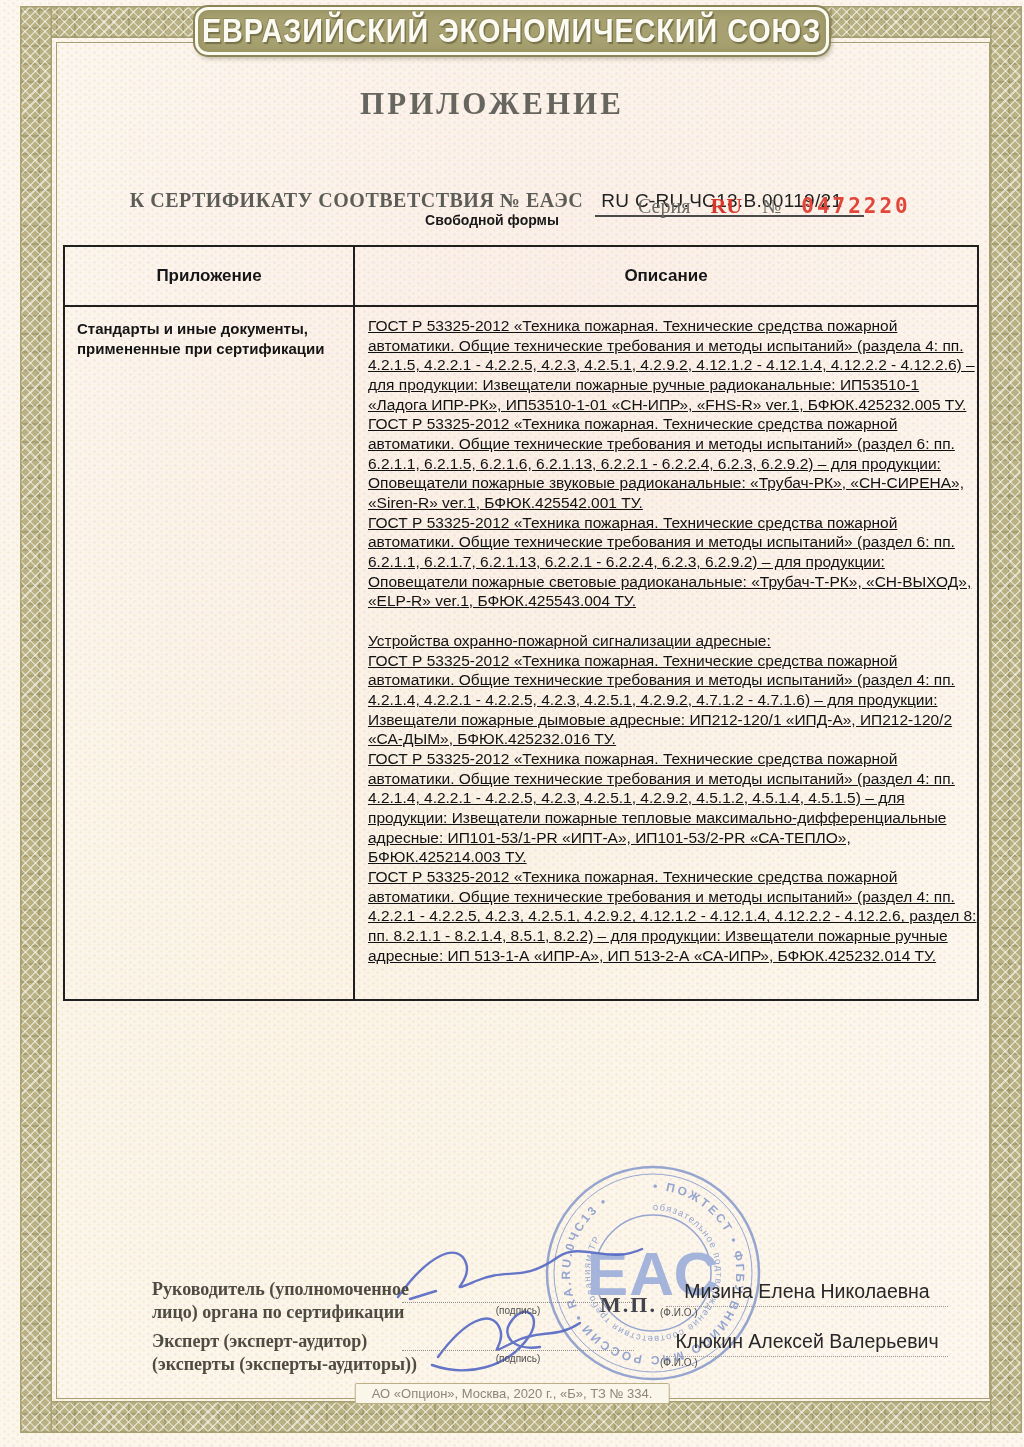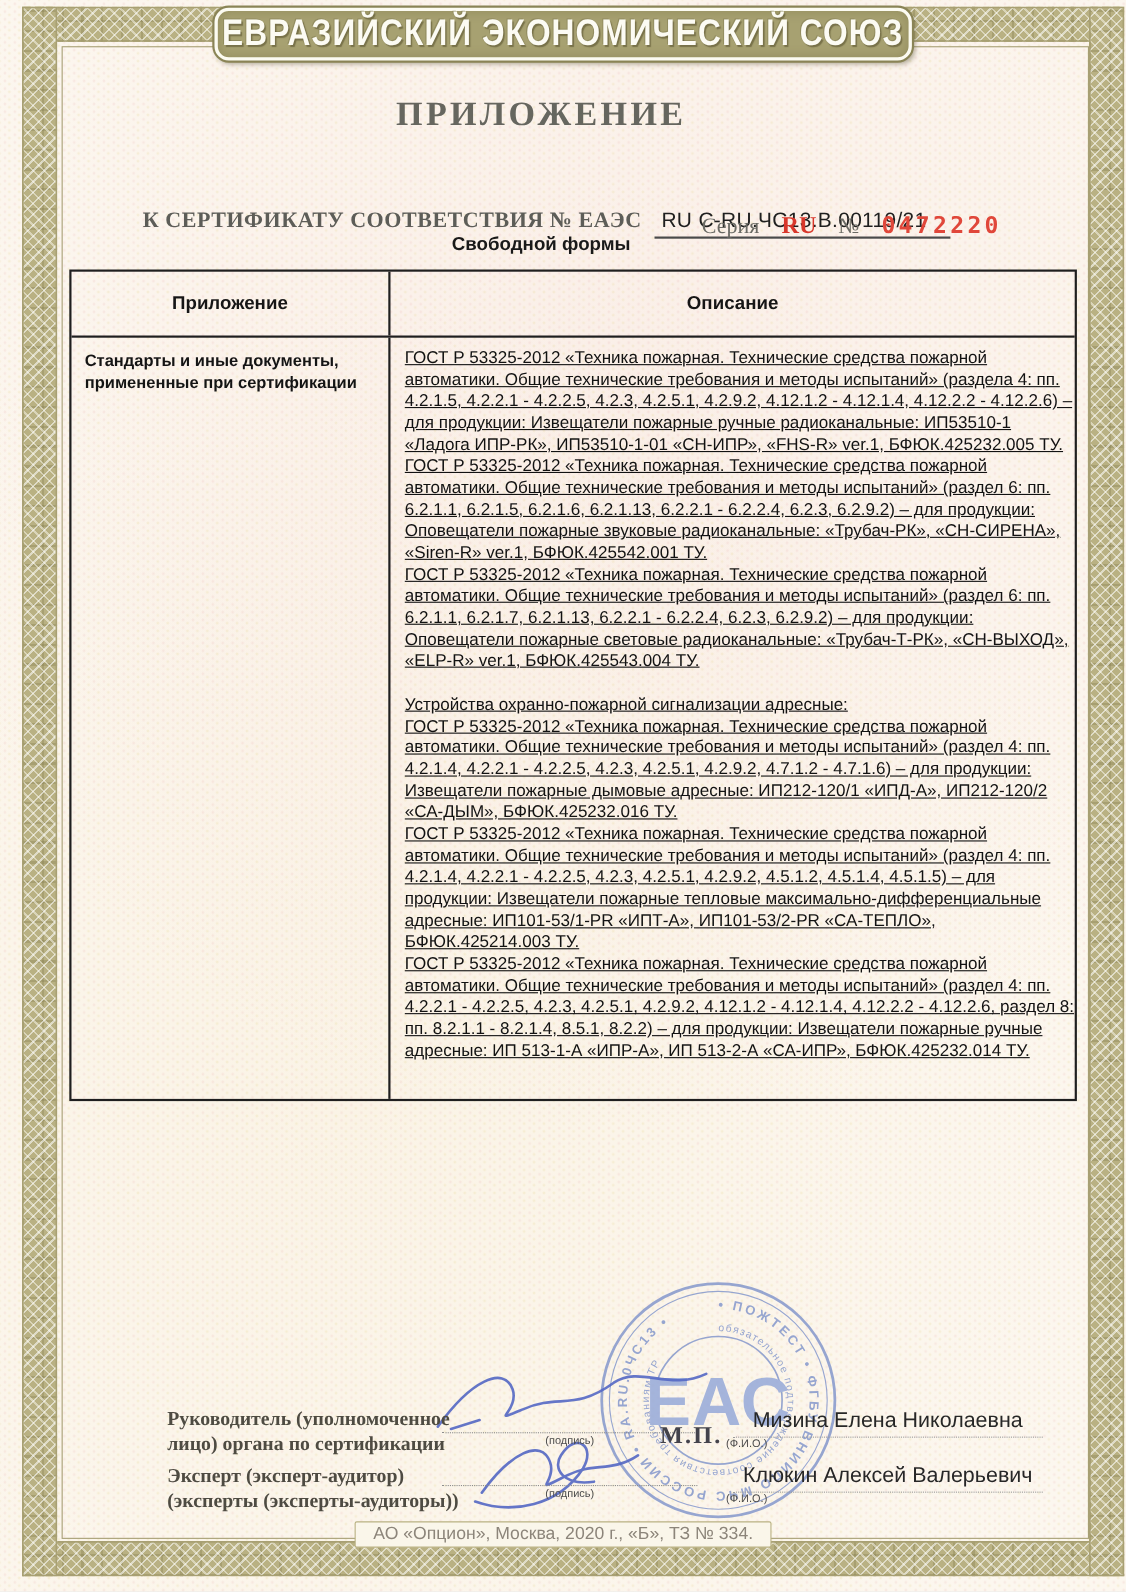--- a/index.html
+++ b/index.html
@@ -70,21 +70,21 @@
   .series-row {
     position:absolute; top:178px; left:638px;
     display:flex; align-items:baseline; gap:20px;
   }
   .series-label { font-family:"Liberation Serif", serif; font-size:20px; color:#6a6a64;margin-top:17px; }
   .series-value { font-family:"Liberation Serif", serif; font-weight:700; font-size:22px; color:#d8372b; }
   .number-sign  { font-family:"Liberation Serif", serif; font-size:20px; color:#6a6a64; }
   .blank-number { font-family:"DejaVu Sans Mono", monospace; font-weight:700; font-size:21px; color:#e0473a; letter-spacing:3px; }
   .form-type {
     position:absolute; top:212px; left:0; right:40px; text-align:center;
-    font-weight:700; font-size:17px; color:#191919;
+    font-weight:700; font-size:14px; color:#191919;
   }
   
   .doc-table {
     position:absolute; left:63px; top:245px; width:916px; height:756px;
     border:2px solid #1f1f1f; box-sizing:border-box;
   }
   .t-head { display:flex; height:58px; border-bottom:2px solid #1f1f1f; }
   .t-head .hcell {
     display:flex; align-items:center; justify-content:center;
     font-weight:700; font-size:17px; color:#161616;
@@ -134,21 +134,21 @@
   .mp-mark {
     position:absolute; left:600px; top:1292px;
     font-family:"Liberation Serif", serif; font-weight:700; font-size:22px;
     letter-spacing:2px; color:#43434b;
   }
   .stamp { position:absolute; left:538px; top:1158px; opacity:.85; }
   .sig-overlay { position:absolute; left:380px; top:1235px; }
   
   .footer-imprint {
     position:absolute; left:50%; transform:translateX(-50%); top:1383px;
-    padding:2px 16px; font-size:16px; color:#8c857a; white-space:nowrap;
+    padding:2px 16px; font-size:13px; color:#8c857a; white-space:nowrap;
     background:#faf6ea; border:1px solid #b9b183; border-radius:2px; z-index:5;
   }
 </style>
 </head>
 <body>
 
 <div class="page">
 
   <div class="band top"></div>
   <div class="band bottom"></div>

